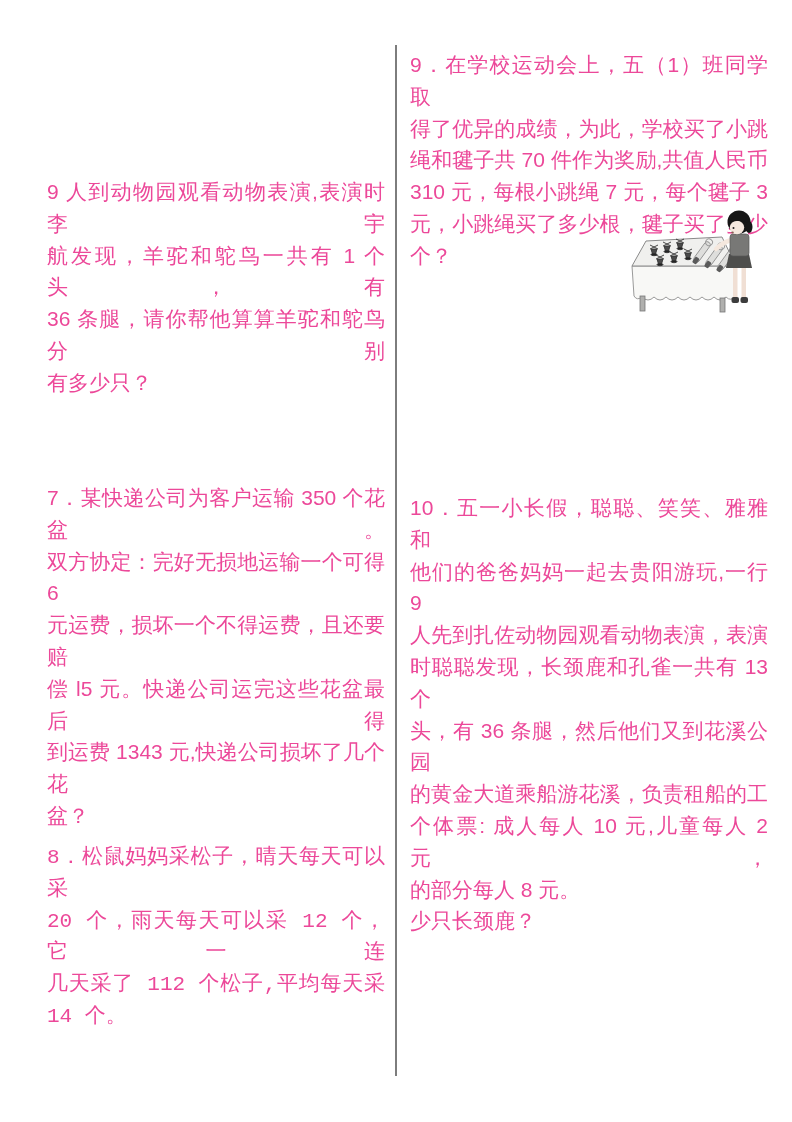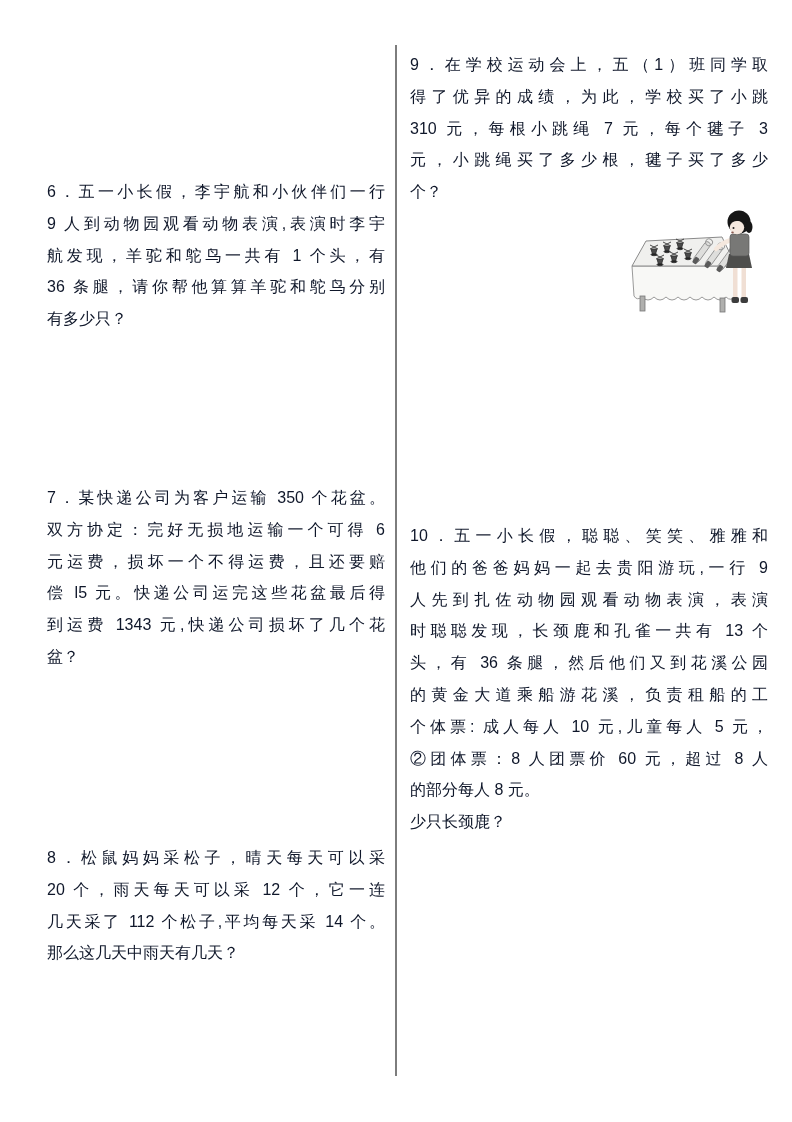--- a/index.html
+++ b/index.html
@@ -15,23 +15,23 @@
   .divider {
     position: absolute;
     left: 395px;
     top: 45px;
     width: 2px;
     height: 1031px;
     background: #7d7d7d;
   }
   .prob {
     position: absolute;
-    font-size: 16px;
+    font-size: 21px;
     line-height: 31.8px;
-    color: #0f172a;
+    color: #ec4899;
   }
   .line {
     width: 100%;
     text-align: justify;
     text-align-last: justify;
     white-space: normal;
     overflow: visible;
   }
   .line:last-child {
     text-align-last: left;
@@ -45,61 +45,59 @@
   }
 </style>
 </head>
 <body>
 
 <div class="page">
 
   <div class="divider"></div>
 
   <section class="prob" style="left:47px; top:176px; width:338px;">
-      <div class="line">6．五一小长假，李宇航和小伙伴们一行</div>
       <div class="line">9 人到动物园观看动物表演,表演时李宇</div>
       <div class="line">航发现，羊驼和鸵鸟一共有 1 个头，有</div>
       <div class="line">36 条腿，请你帮他算算羊驼和鸵鸟分别</div>
       <div class="line">有多少只？</div>
     </section>
 
   <section class="prob" style="left:47px; top:482px; width:338px;">
       <div class="line">7．某快递公司为客户运输 350 个花盆。</div>
       <div class="line">双方协定：完好无损地运输一个可得 6</div>
       <div class="line">元运费，损坏一个不得运费，且还要赔</div>
       <div class="line">偿 l5 元。快递公司运完这些花盆最后得</div>
       <div class="line">到运费 1343 元,快递公司损坏了几个花</div>
       <div class="line">盆？</div>
     </section>
 
-  <section class="prob" style="left:47px; top:842px; width:338px;">
+  <section class="prob" style="left:47px; top:842px; width:338px;font-family:Liberation Mono, monospace;">
       <div class="line">8．松鼠妈妈采松子，晴天每天可以采</div>
       <div class="line">20 个，雨天每天可以采 12 个，它一连</div>
       <div class="line">几天采了 112 个松子,平均每天采 14 个。</div>
-      <div class="line">那么这几天中雨天有几天？</div>
     </section>
 
   <section class="prob" style="left:410px; top:49px; width:358px;">
       <div class="line">9．在学校运动会上，五（1）班同学取</div>
       <div class="line">得了优异的成绩，为此，学校买了小跳</div>
+      <div class="line">绳和毽子共 70 件作为奖励,共值人民币</div>
       <div class="line">310 元，每根小跳绳 7 元，每个毽子 3</div>
       <div class="line">元，小跳绳买了多少根，毽子买了多少</div>
       <div class="line">个？</div>
     </section>
 
-  <section class="prob" style="left:410px; top:492px; width:358px;margin-top:28px;">
+  <section class="prob" style="left:410px; top:492px; width:358px;">
     <div>
         <div class="line">10．五一小长假，聪聪、笑笑、雅雅和</div>
         <div class="line">他们的爸爸妈妈一起去贵阳游玩,一行 9</div>
         <div class="line">人先到扎佐动物园观看动物表演，表演</div>
         <div class="line">时聪聪发现，长颈鹿和孔雀一共有 13 个</div>
         <div class="line">头，有 36 条腿，然后他们又到花溪公园</div>
         <div class="line">的黄金大道乘船游花溪，负责租船的工</div>
-        <div class="line">个体票: 成人每人 10 元,儿童每人 5 元，</div>
-        <div class="line">②团体票：8 人团票价 60 元，超过 8 人</div>
+        <div class="line">个体票: 成人每人 10 元,儿童每人 2 元，</div>
         <div class="line">的部分每人 8 元。</div>
       </div>
     <div>
         <div class="line">少只长颈鹿？</div>
       </div>
   </section>
 
   <svg class="illus" viewBox="0 0 180 108" role="img" aria-label="女孩站在放着毽子和小跳绳奖品的桌子旁">
 
     <path d="M22,58 L126,58 L125,88

